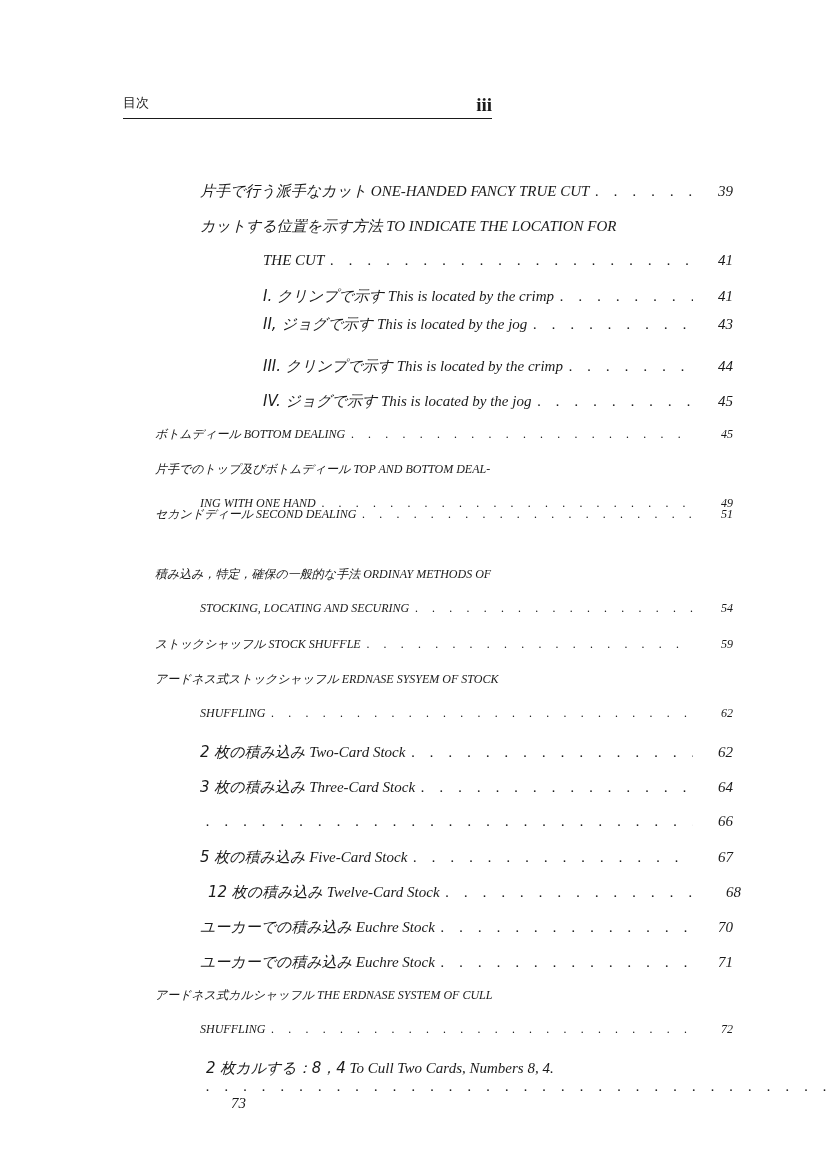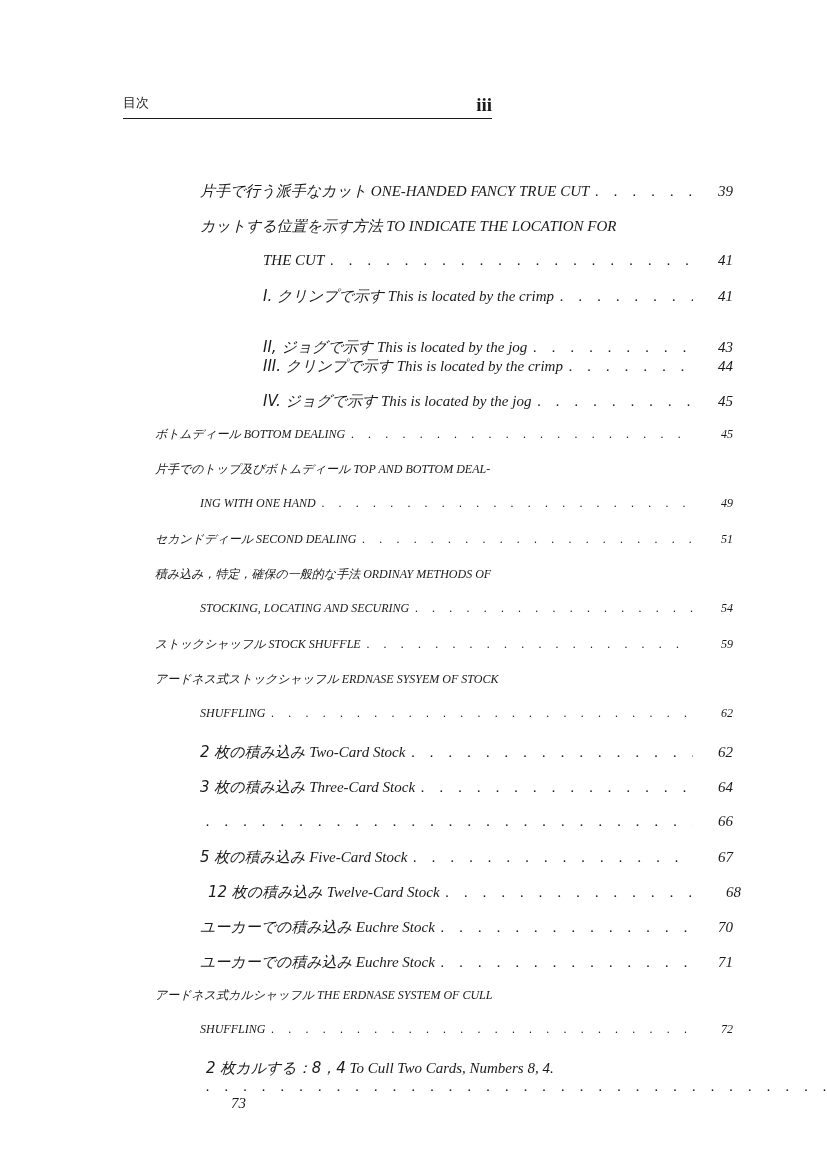--- a/index.html
+++ b/index.html
@@ -41,21 +41,21 @@
     <span class="txt">THE CUT</span>
     <span class="leader"></span>
     <span class="pg">41</span>
   </div>
 
   <div class="line l2" style="left:263px; top:287px; width:470px;">
     <span class="txt"><span class="jp">I. クリンプで示す</span> <span>This is located by the crimp</span></span>
     <span class="leader"></span>
     <span class="pg">41</span>
   </div>
-  <div class="line l2" style="left:263px; top:338px; width:470px;">
+  <div class="line l2" style="left:263px; top:315px; width:470px;">
     <span class="txt"><span class="jp">II, ジョグで示す</span> <span>This is located by the jog</span></span>
     <span class="leader"></span>
     <span class="pg">43</span>
   </div>
   <div class="line l2" style="left:263px; top:357px; width:470px;">
     <span class="txt"><span class="jp">III. クリンプで示す</span> <span>This is located by the crimp</span></span>
     <span class="leader"></span>
     <span class="pg">44</span>
   </div>
   <div class="line l2" style="left:263px; top:392px; width:470px;">
@@ -72,21 +72,21 @@
 
   <div class="line l1" style="left:155px; top:461px; width:578px;">
     <span class="txt"><span class="jp">片手でのトップ及びボトムディール</span> <span>TOP AND BOTTOM DEAL-</span></span>
   </div>
   <div class="line l1" style="left:200px; top:496px; width:533px;">
     <span class="txt">ING WITH ONE HAND</span>
     <span class="leader"></span>
     <span class="pg">49</span>
   </div>
 
-  <div class="line l1" style="left:155px; top:531px; width:578px;">
+  <div class="line l1" style="left:155px; top:506px; width:578px;">
     <span class="txt"><span class="jp">セカンドディール</span> <span>SECOND DEALING</span></span>
     <span class="leader"></span>
     <span class="pg">51</span>
   </div>
 
   <div class="line l1" style="left:155px; top:566px; width:578px;">
     <span class="txt"><span class="jp">積み込み，特定，確保の一般的な手法</span> <span>ORDINAY METHODS OF</span></span>
   </div>
   <div class="line l1" style="left:200px; top:601px; width:533px;">
     <span class="txt">STOCKING, LOCATING AND SECURING</span>

